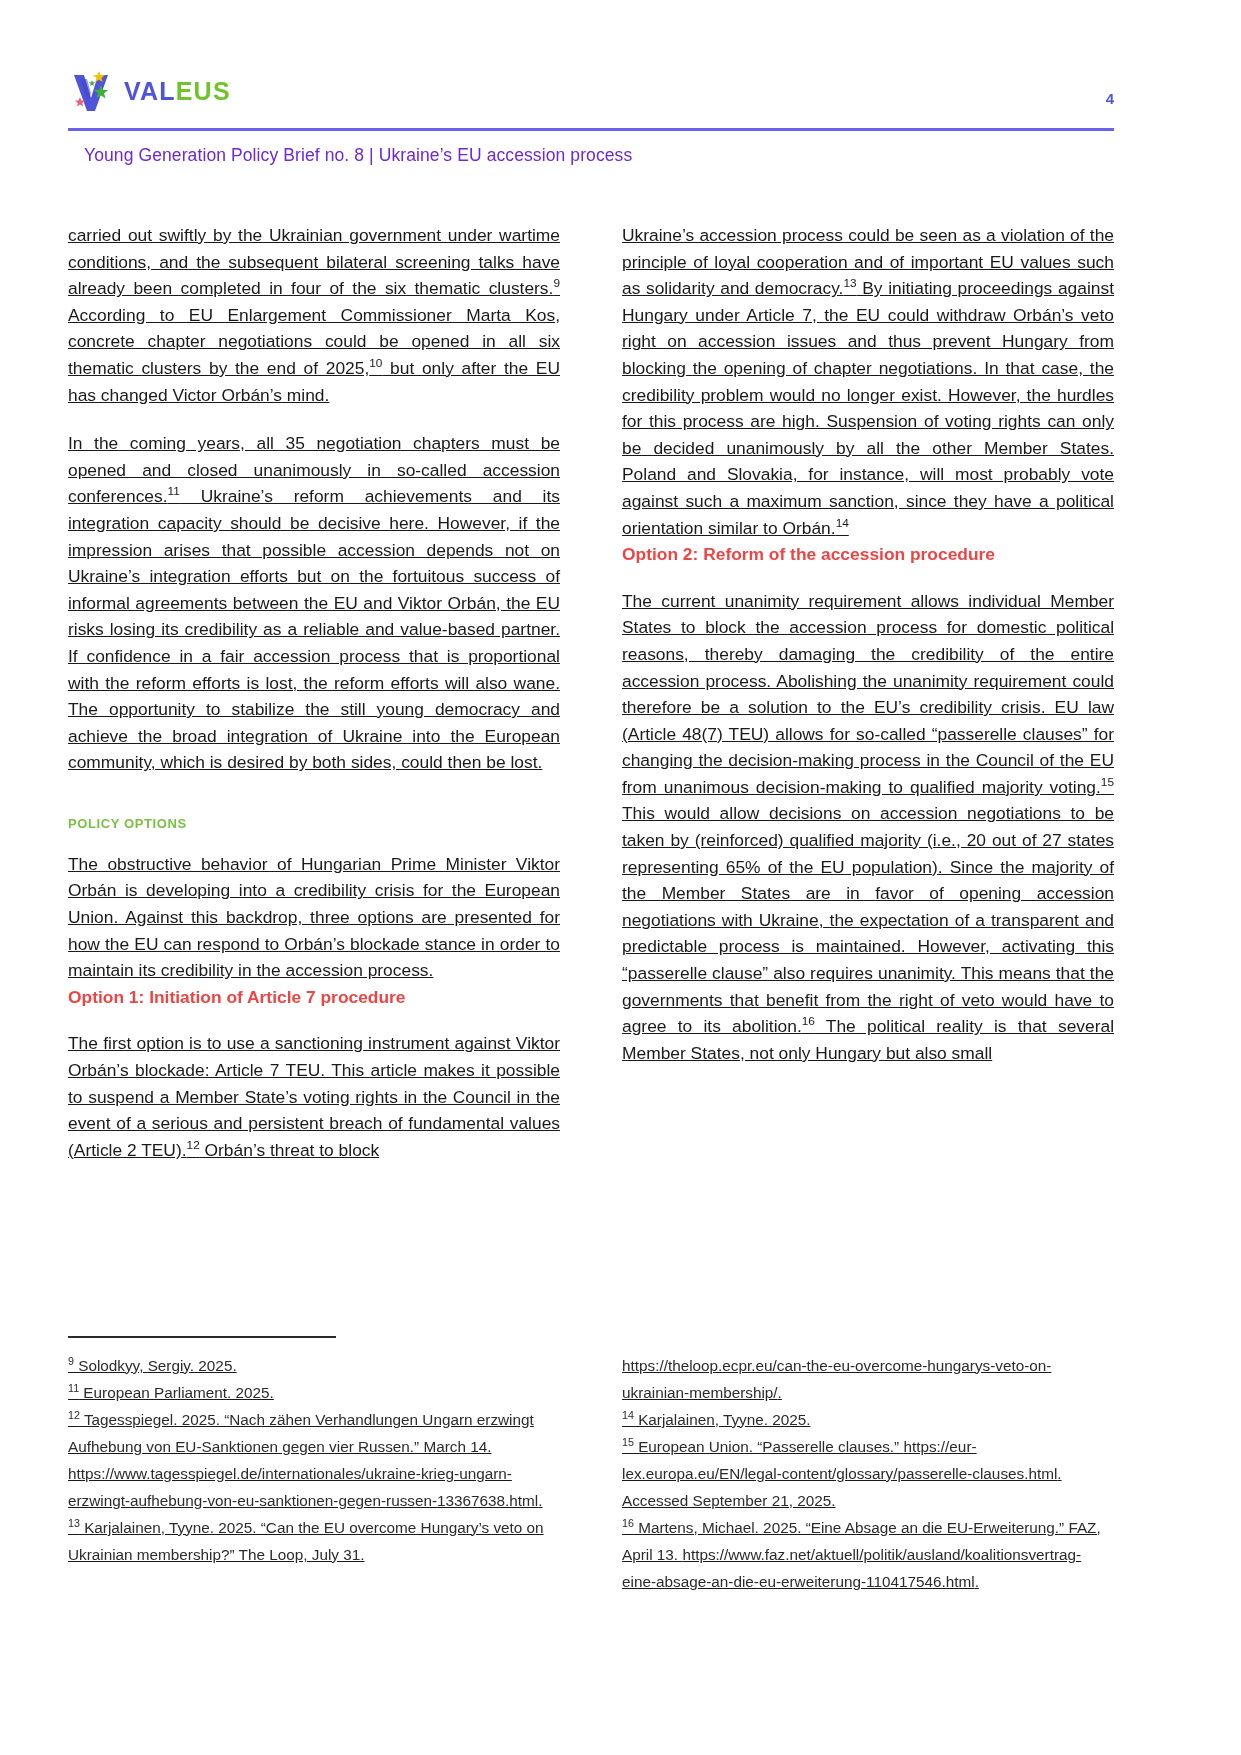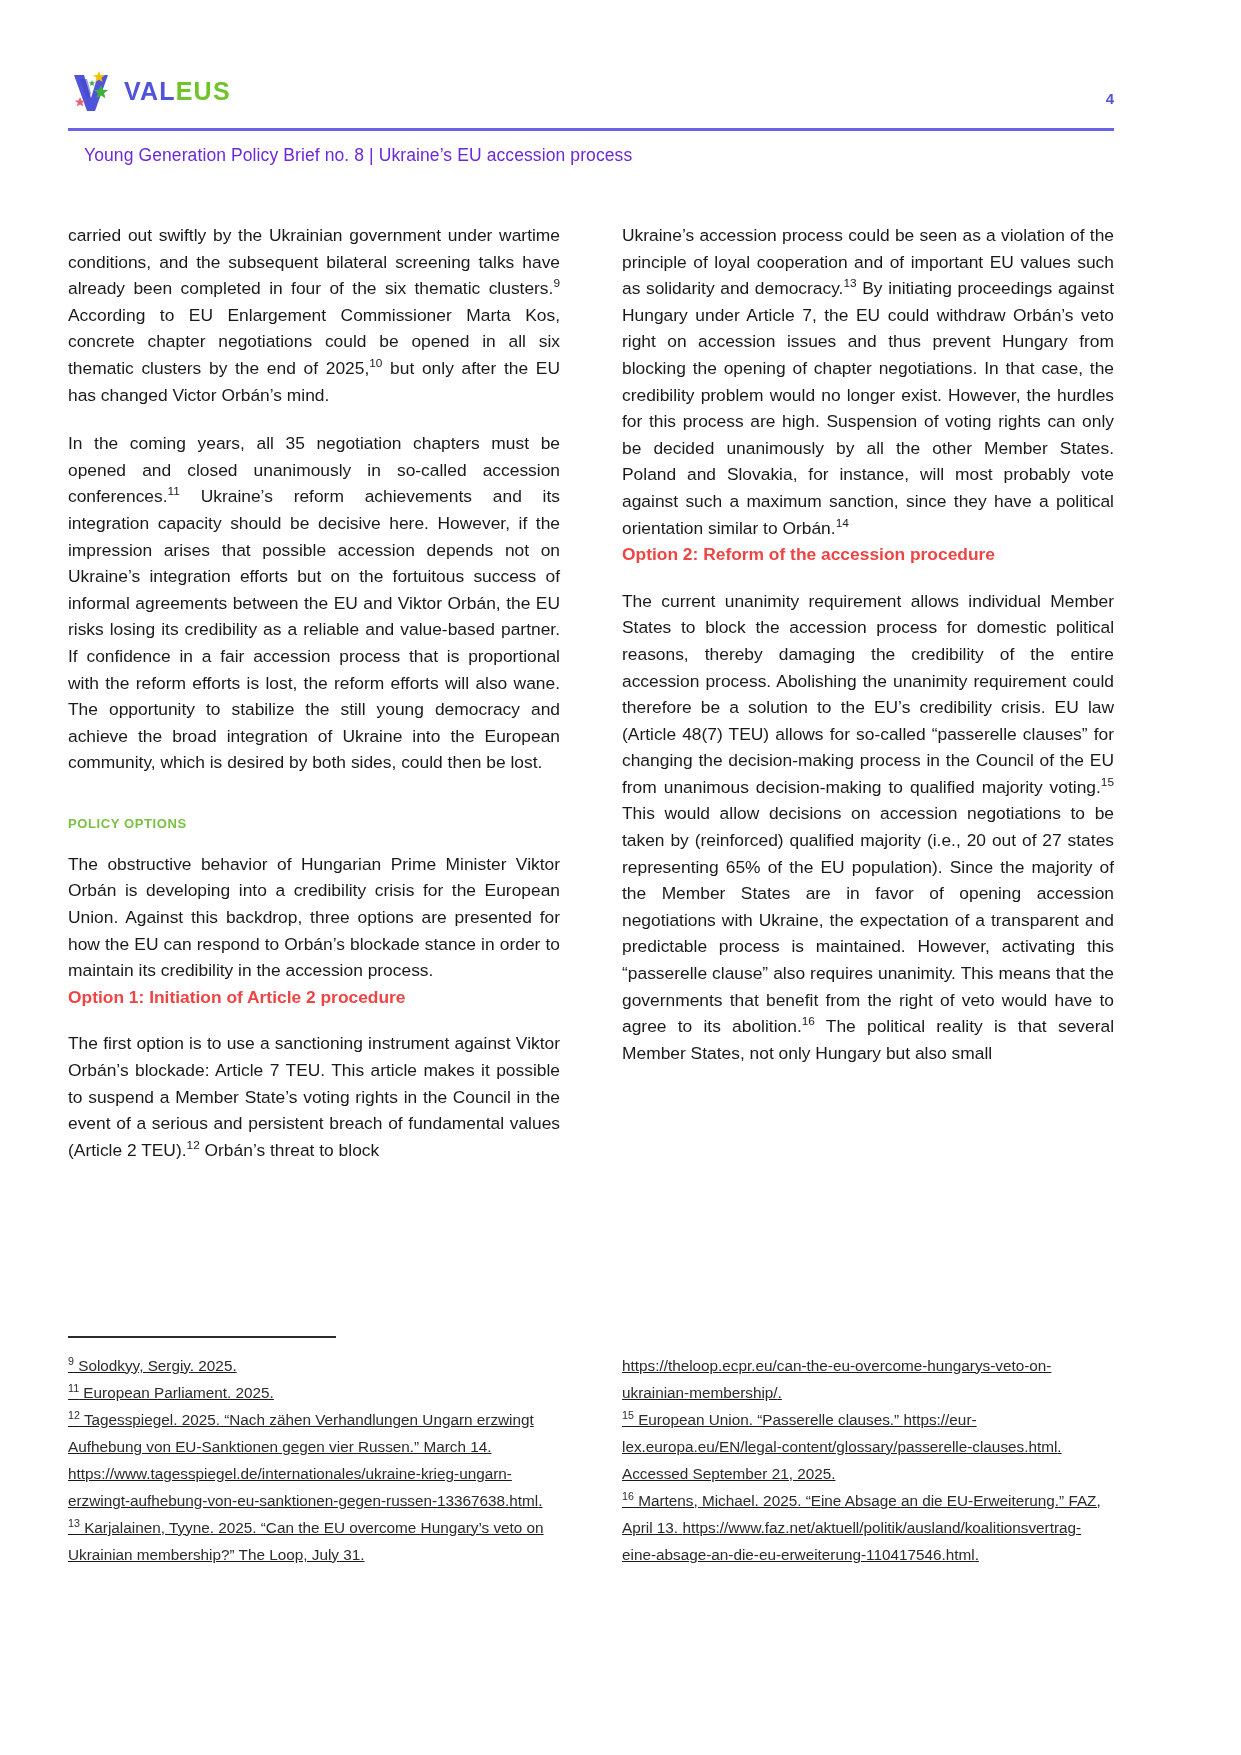--- a/index.html
+++ b/index.html
@@ -93,20 +93,21 @@
     width: 492px;
   }
   p.body {
     margin: 0 0 22px 0;
     font-size: 17.4px;
     line-height: 26.6px;
     text-align: justify;
     text-justify: inter-word;
     hyphens: none;
     color: #1a1a1a;
+    text-decoration: underline;
   }
   p.body:last-child { margin-bottom: 0; }
   sup {
     font-size: 0.68em;
     vertical-align: super;
     line-height: 0;
   }
   h3.section-head {
     margin: 40px 0 20px 0;
     font-size: 13px;
@@ -180,21 +181,21 @@
 
     <div class="col">
       <div>
           <p class="body">carried out swiftly by the Ukrainian government under wartime conditions, and the subsequent bilateral screening talks have already been completed in four of the six thematic clusters.<sup>9</sup> According to EU Enlargement Commissioner Marta Kos, concrete chapter negotiations could be opened in all six thematic clusters by the end of 2025,<sup>10</sup> but only after the EU has changed Victor Orbán’s mind.</p>
           <p class="body">In the coming years, all 35 negotiation chapters must be opened and closed unanimously in so-called accession conferences.<sup>11</sup> Ukraine’s reform achievements and its integration capacity should be decisive here. However, if the impression arises that possible accession depends not on Ukraine’s integration efforts but on the fortuitous success of informal agreements between the EU and Viktor Orbán, the EU risks losing its credibility as a reliable and value-based partner. If confidence in a fair accession process that is proportional with the reform efforts is lost, the reform efforts will also wane. The opportunity to stabilize the still young democracy and achieve the broad integration of Ukraine into the European community, which is desired by both sides, could then be lost.</p>
         </div>
       <h3 class="section-head">POLICY OPTIONS</h3>
       <div>
           <p class="body">The obstructive behavior of Hungarian Prime Minister Viktor Orbán is developing into a credibility crisis for the European Union. Against this backdrop, three options are presented for how the EU can respond to Orbán’s blockade stance in order to maintain its credibility in the accession process.</p>
         </div>
-      <h4 class="option-head">Option 1: Initiation of Article 2 procedure</h4>
+      <h4 class="option-head">Option 1: Initiation of Article 7 procedure</h4>
       <div>
           <p class="body">The first option is to use a sanctioning instrument against Viktor Orbán’s blockade: Article 7 TEU. This article makes it possible to suspend a Member State’s voting rights in the Council in the event of a serious and persistent breach of fundamental values (Article 2 TEU).<sup>12</sup> Orbán’s threat to block</p>
         </div>
     </div>
 
     <div class="col">
       <div>
           <p class="body">Ukraine’s accession process could be seen as a violation of the principle of loyal cooperation and of important EU values such as solidarity and democracy.<sup>13</sup> By initiating proceedings against Hungary under Article 7, the EU could withdraw Orbán’s veto right on accession issues and thus prevent Hungary from blocking the opening of chapter negotiations. In that case, the credibility problem would no longer exist. However, the hurdles for this process are high. Suspension of voting rights can only be decided unanimously by all the other Member States. Poland and Slovakia, for instance, will most probably vote against such a maximum sanction, since they have a political orientation similar to Orbán.<sup>14</sup></p>
         </div>
       <h4 class="option-head">Option 2: Reform of the accession procedure</h4>
@@ -212,19 +213,20 @@
           <p class="fn-item"><sup>9</sup> Solodkyy, Sergiy. 2025.</p>
           <p class="fn-item"><sup>11</sup> European Parliament. 2025.</p>
           <p class="fn-item"><sup>12</sup> Tagesspiegel. 2025. “Nach zähen Verhandlungen Ungarn erzwingt Aufhebung von EU-Sanktionen gegen vier Russen.” March 14. <span class="link">https://www.tagesspiegel.de/internationales/ukraine-krieg-ungarn-erzwingt-aufhebung-von-eu-sanktionen-gegen-russen-13367638.html</span>.</p>
           <p class="fn-item"><sup>13</sup> Karjalainen, Tyyne. 2025. “Can the EU overcome Hungary’s veto on Ukrainian membership?” The Loop, July 31.</p>
         </div>
     </div>
     <div class="fn-col">
       <div class="fn-spacer"></div>
       <div>
           <p class="fn-item"><span class="link">https://theloop.ecpr.eu/can-the-eu-overcome-hungarys-veto-on-ukrainian-membership/</span>.</p>
+          <p class="fn-item"><sup>14</sup> Karjalainen, Tyyne. 2025.</p>
           <p class="fn-item"><sup>15</sup> European Union. “Passerelle clauses.” <span class="link">https://eur-lex.europa.eu/EN/legal-content/glossary/passerelle-clauses.html</span>. Accessed September 21, 2025.</p>
           <p class="fn-item"><sup>16</sup> Martens, Michael. 2025. “Eine Absage an die EU-Erweiterung.” FAZ, April 13. <span class="link">https://www.faz.net/aktuell/politik/ausland/koalitionsvertrag-eine-absage-an-die-eu-erweiterung-110417546.html</span>.</p>
         </div>
     </div>
   </div>
 
 </div>
 
 </body></html>

